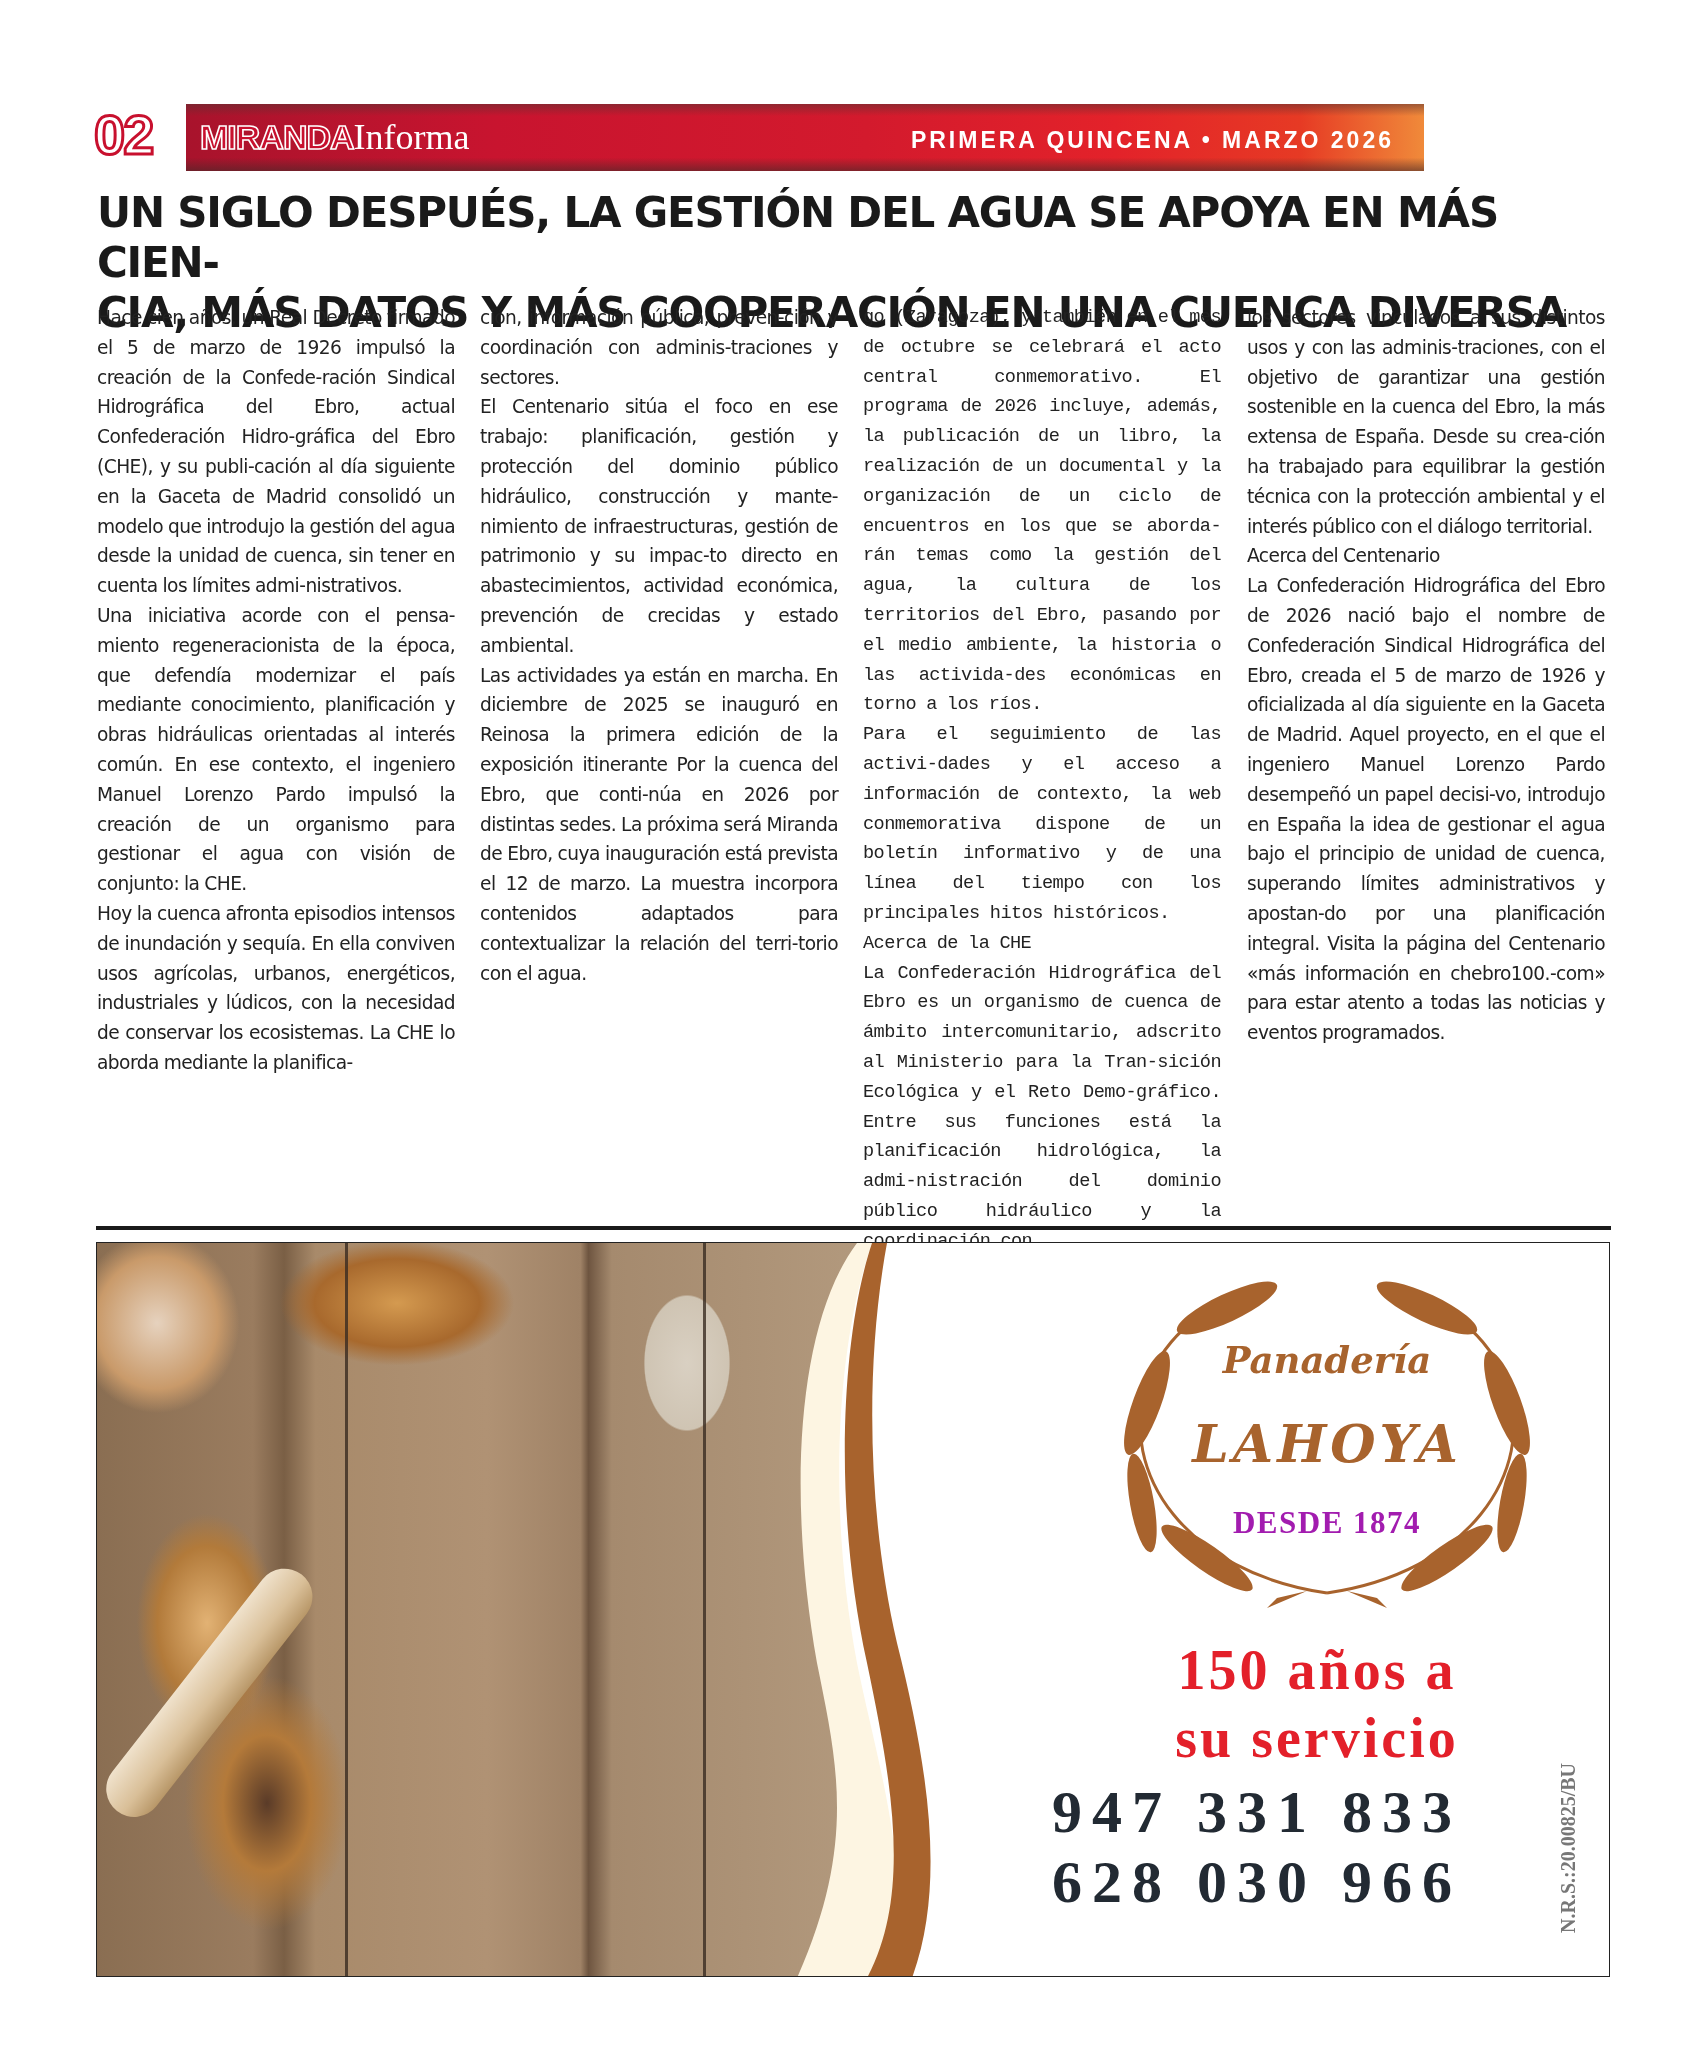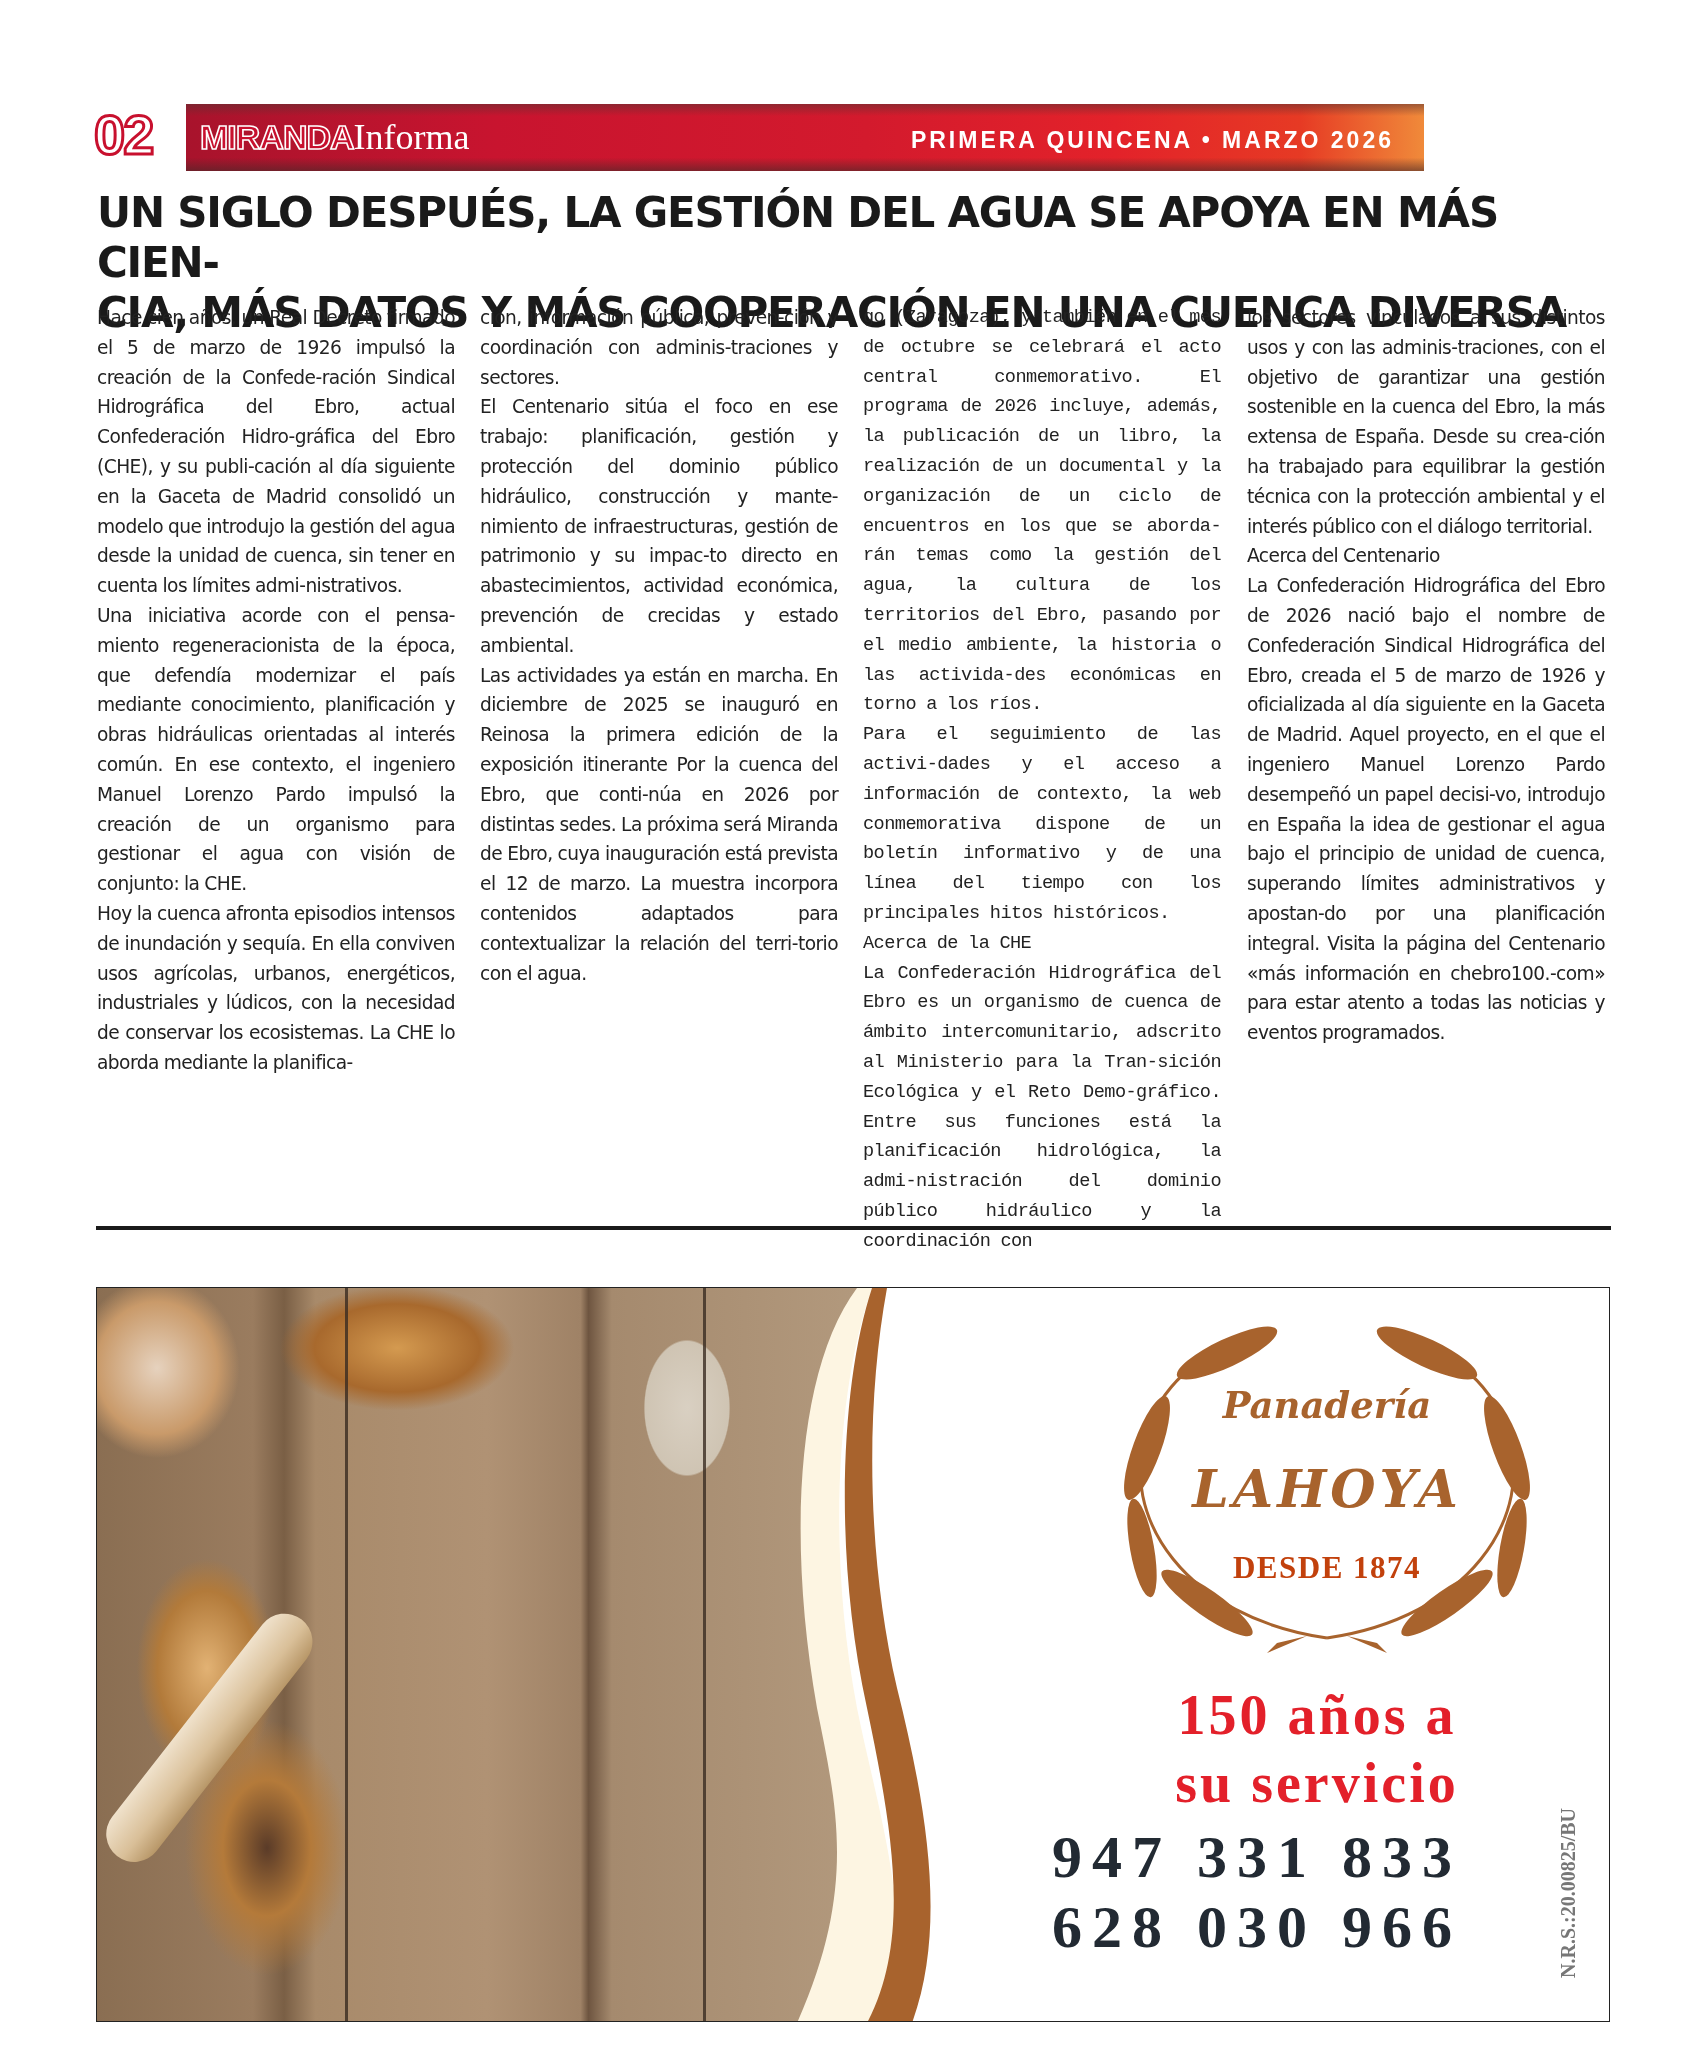--- a/index.html
+++ b/index.html
@@ -53,21 +53,21 @@
   .col2 { left: 383px; }
   .col3 { left: 766px; font-family: Liberation Mono, monospace; }
   .col4 { left: 1150px; }
 
   
   .separator { position: absolute; left: 96px; top: 1226px; width: 1515px; height: 4px; background: #1a1a1a; }
 
   
   .ad {
     position: absolute; left: 96px; top: 1242px; width: 1514px; height: 735px;
-    border: 1.5px solid #222; box-sizing: border-box; overflow: hidden; background: #fff; margin-top: 45px;
+    border: 1.5px solid #222; box-sizing: border-box; overflow: hidden; background: #fff;
   }
   .ad-photo {
     position: absolute; left: 0; top: 0; width: 780px; height: 735px;
     background:
       radial-gradient(ellipse 60px 95px at 590px 120px, #d9d0c2 0%, #cfc4b3 70%, rgba(0,0,0,0) 72%),
       radial-gradient(ellipse 110px 120px at 60px 80px, #e6d2be 0%, #c99a6a 55%, rgba(0,0,0,0) 75%),
       radial-gradient(ellipse 150px 80px at 300px 60px, #d49a50 0%, #a8692d 55%, rgba(0,0,0,0) 78%),
       radial-gradient(ellipse 90px 140px at 110px 380px, #e2b274 0%, #b27a3a 55%, rgba(0,0,0,0) 78%),
       radial-gradient(ellipse 110px 170px at 170px 560px, #5a3b28 0%, #b47a3a 40%, rgba(0,0,0,0) 75%),
       linear-gradient(90deg, #8a6e52 0%, #9a7c5f 20%, #7a5f45 24%, #a88a6a 28%, #b09274 50%, #9f8266 62%, #6e5540 63%, #a58a6e 66%, #b39a7e 100%);
@@ -84,21 +84,21 @@
   .logo-panaderia {
     position: absolute; left: 1050px; top: 95px; width: 360px; text-align: center;
     font-family: "DejaVu Serif", serif; font-style: italic; font-weight: bold; font-size: 37px; color: #a8632d;
   }
   .logo-name {
     position: absolute; left: 1030px; top: 170px; width: 400px; text-align: center;
     font-family: "DejaVu Serif", serif; font-style: italic; font-weight: bold; font-size: 52px; letter-spacing: 4px; color: #a8632d;
   }
   .logo-since {
     position: absolute; left: 1050px; top: 262px; width: 360px; text-align: center;
-    font-family: "Liberation Serif", serif; font-weight: bold; font-size: 31px; letter-spacing: 1.5px; color: #c2410c;
+    font-family: "Liberation Serif", serif; font-weight: bold; font-size: 31px; letter-spacing: 1.5px; color: #a21caf;
   }
   .tagline {
     position: absolute; left: 960px; width: 520px; text-align: center;
     font-family: "Liberation Serif", serif; font-weight: bold; font-size: 56px; letter-spacing: 3px; color: #e3202a; line-height: 64px;
   }
   .tag1 { top: 395px; }
   .tag2 { top: 463px; }
   .phone {
     position: absolute; left: 890px; width: 540px; text-align: center;
     font-family: "Liberation Serif", serif; font-weight: bold; font-size: 60px; letter-spacing: 10px; color: #222a33; line-height: 66px;

